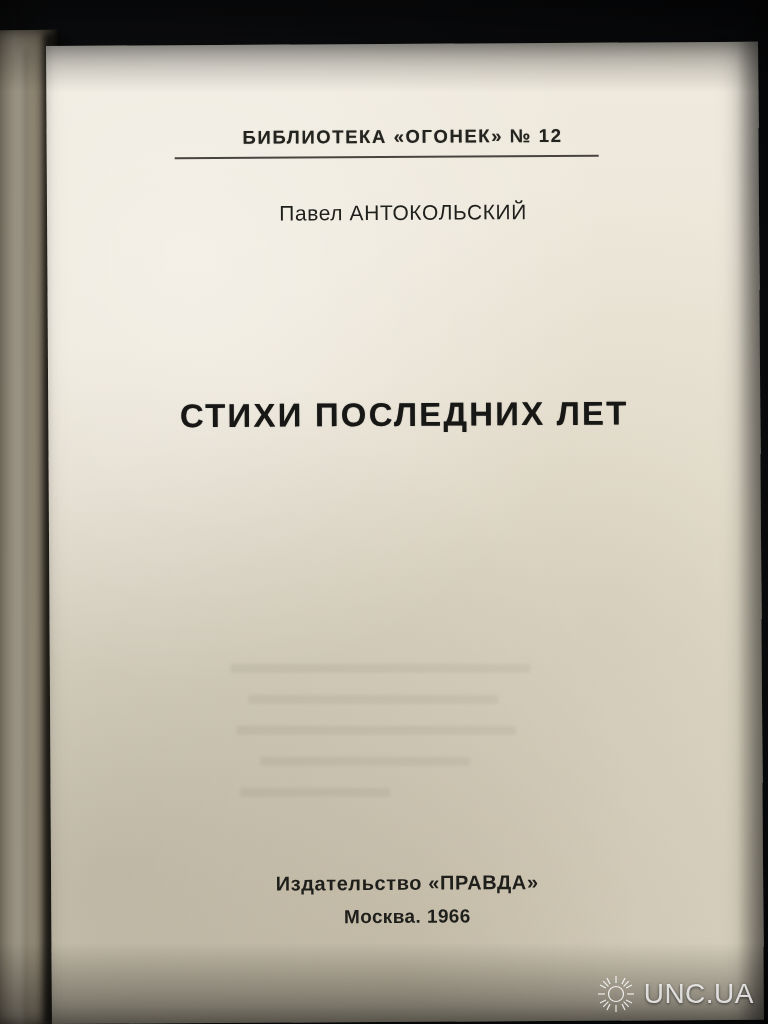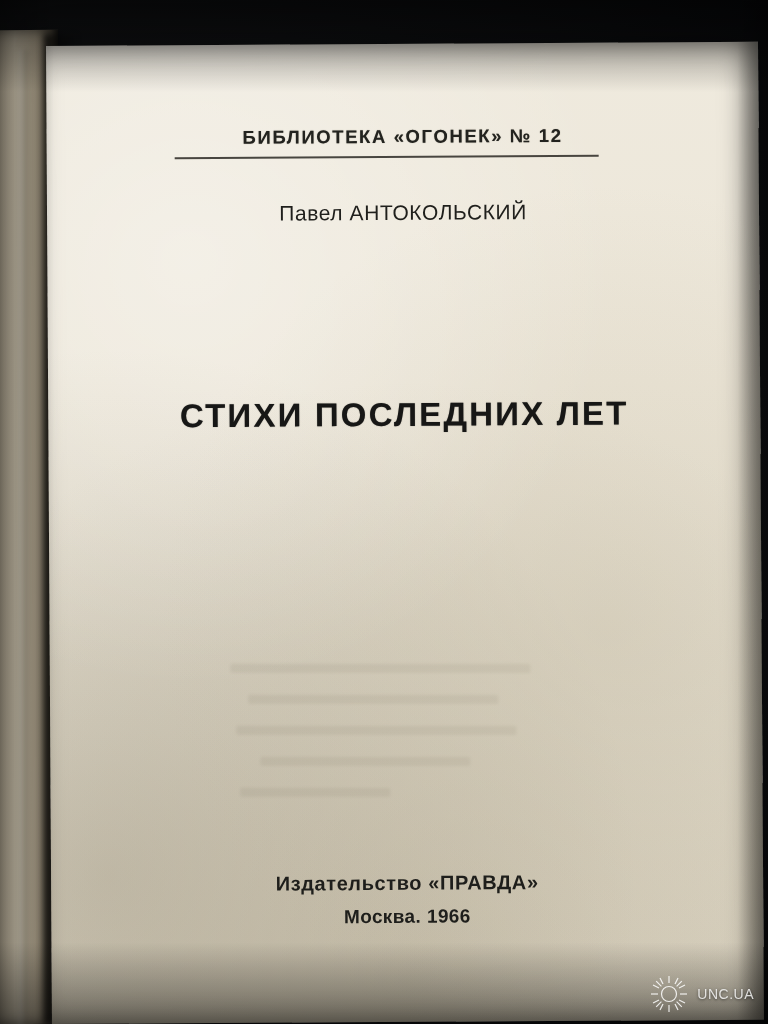--- a/index.html
+++ b/index.html
@@ -198,21 +198,21 @@
   
   .watermark {
     position: absolute;
     right: 14px;
     bottom: 10px;
     z-index: 8;
     display: flex;
     align-items: center;
     gap: 8px;
     color: rgba(255,255,255,.80);
-    font-size: 14px;
+    font-size: 28px;
     letter-spacing: .5px;
     text-shadow: 0 1px 3px rgba(0,0,0,.6);
   }
   .watermark .sun {
     width: 40px;
     height: 40px;
     position: relative;
     display: inline-block;
   }
   .watermark .sun svg { display:block; }

